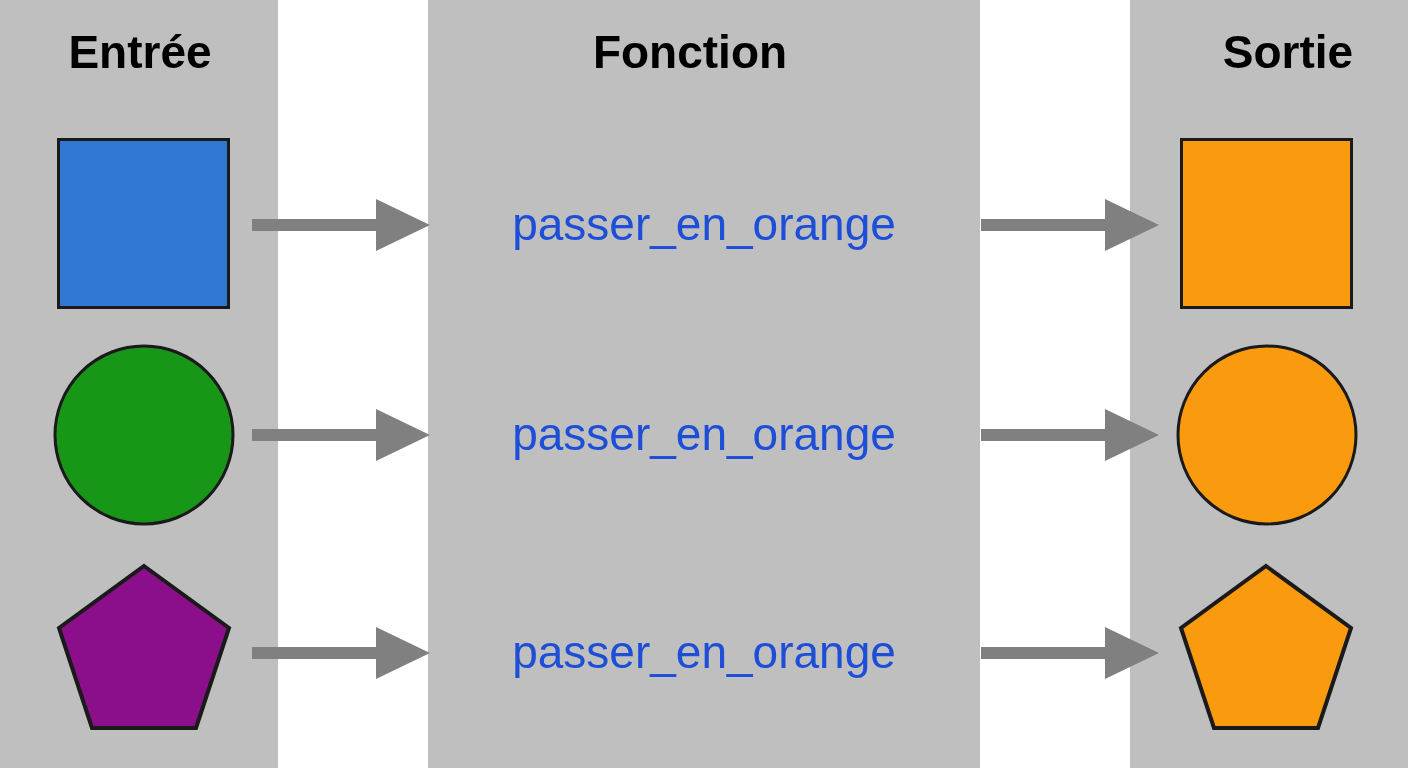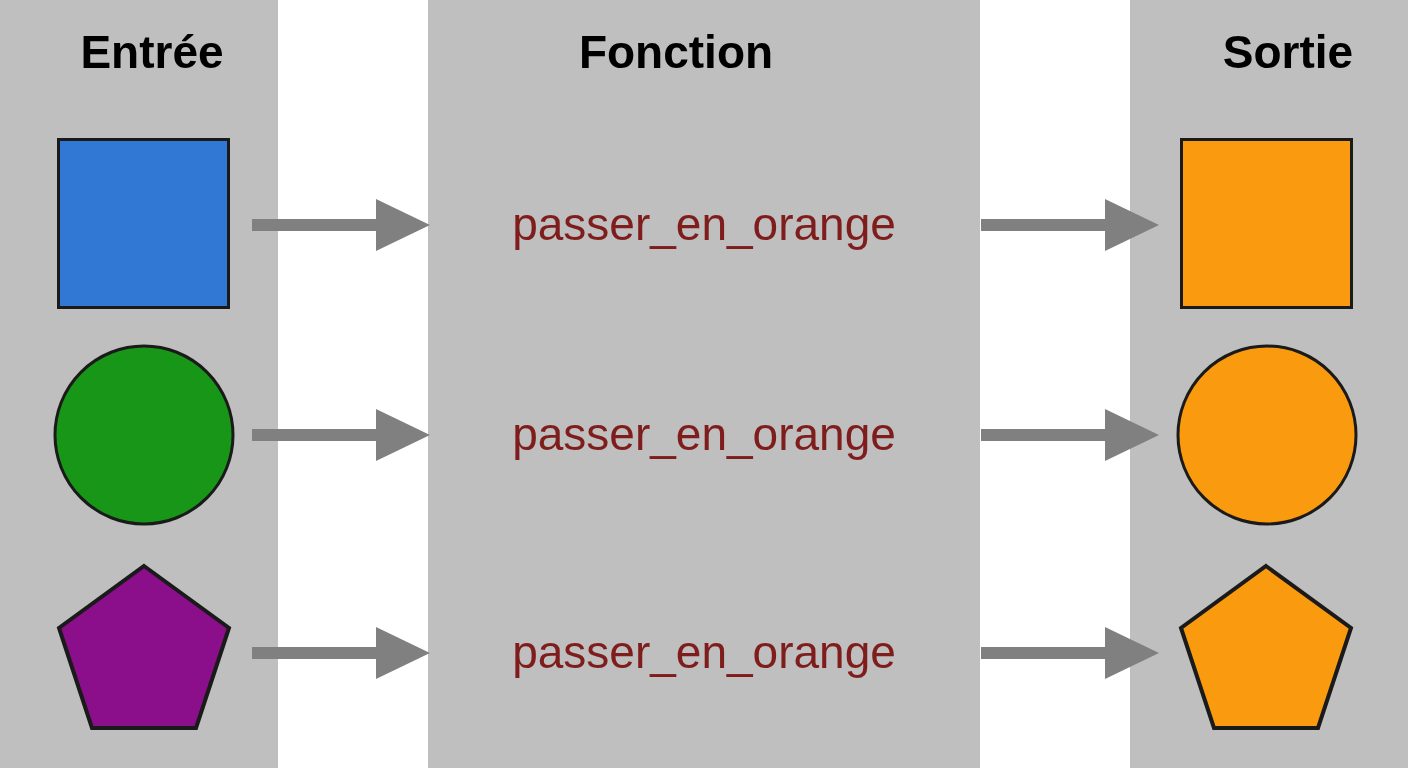--- a/index.html
+++ b/index.html
@@ -34,32 +34,32 @@
     position: absolute;
     top: 22px;
     transform: translateX(-50%);
     font-size: 46px;
     font-weight: bold;
     color: #000000;
     line-height: 60px;
     white-space: nowrap;
     text-align: center;
   }
-  .hdr-entree   { left: 140px; margin-left: 12px; }
-  .hdr-fonction { left: 676px; }
+  .hdr-entree   { left: 140px; }
+  .hdr-fonction { left: 690px; }
   .hdr-sortie   { left: 1288px; }
 
   
   .fn-label {
     position: absolute;
     left: 704px;
     transform: translate(-50%, -50%);
     font-size: 46px;
     font-weight: normal;
-    color: #7f1d1d;
+    color: #1d4ed8;
     white-space: nowrap;
     line-height: 1;
     text-align: left;
   }
 
   
   .shape {
     position: absolute;
   }
   .shape svg { display: block; }

